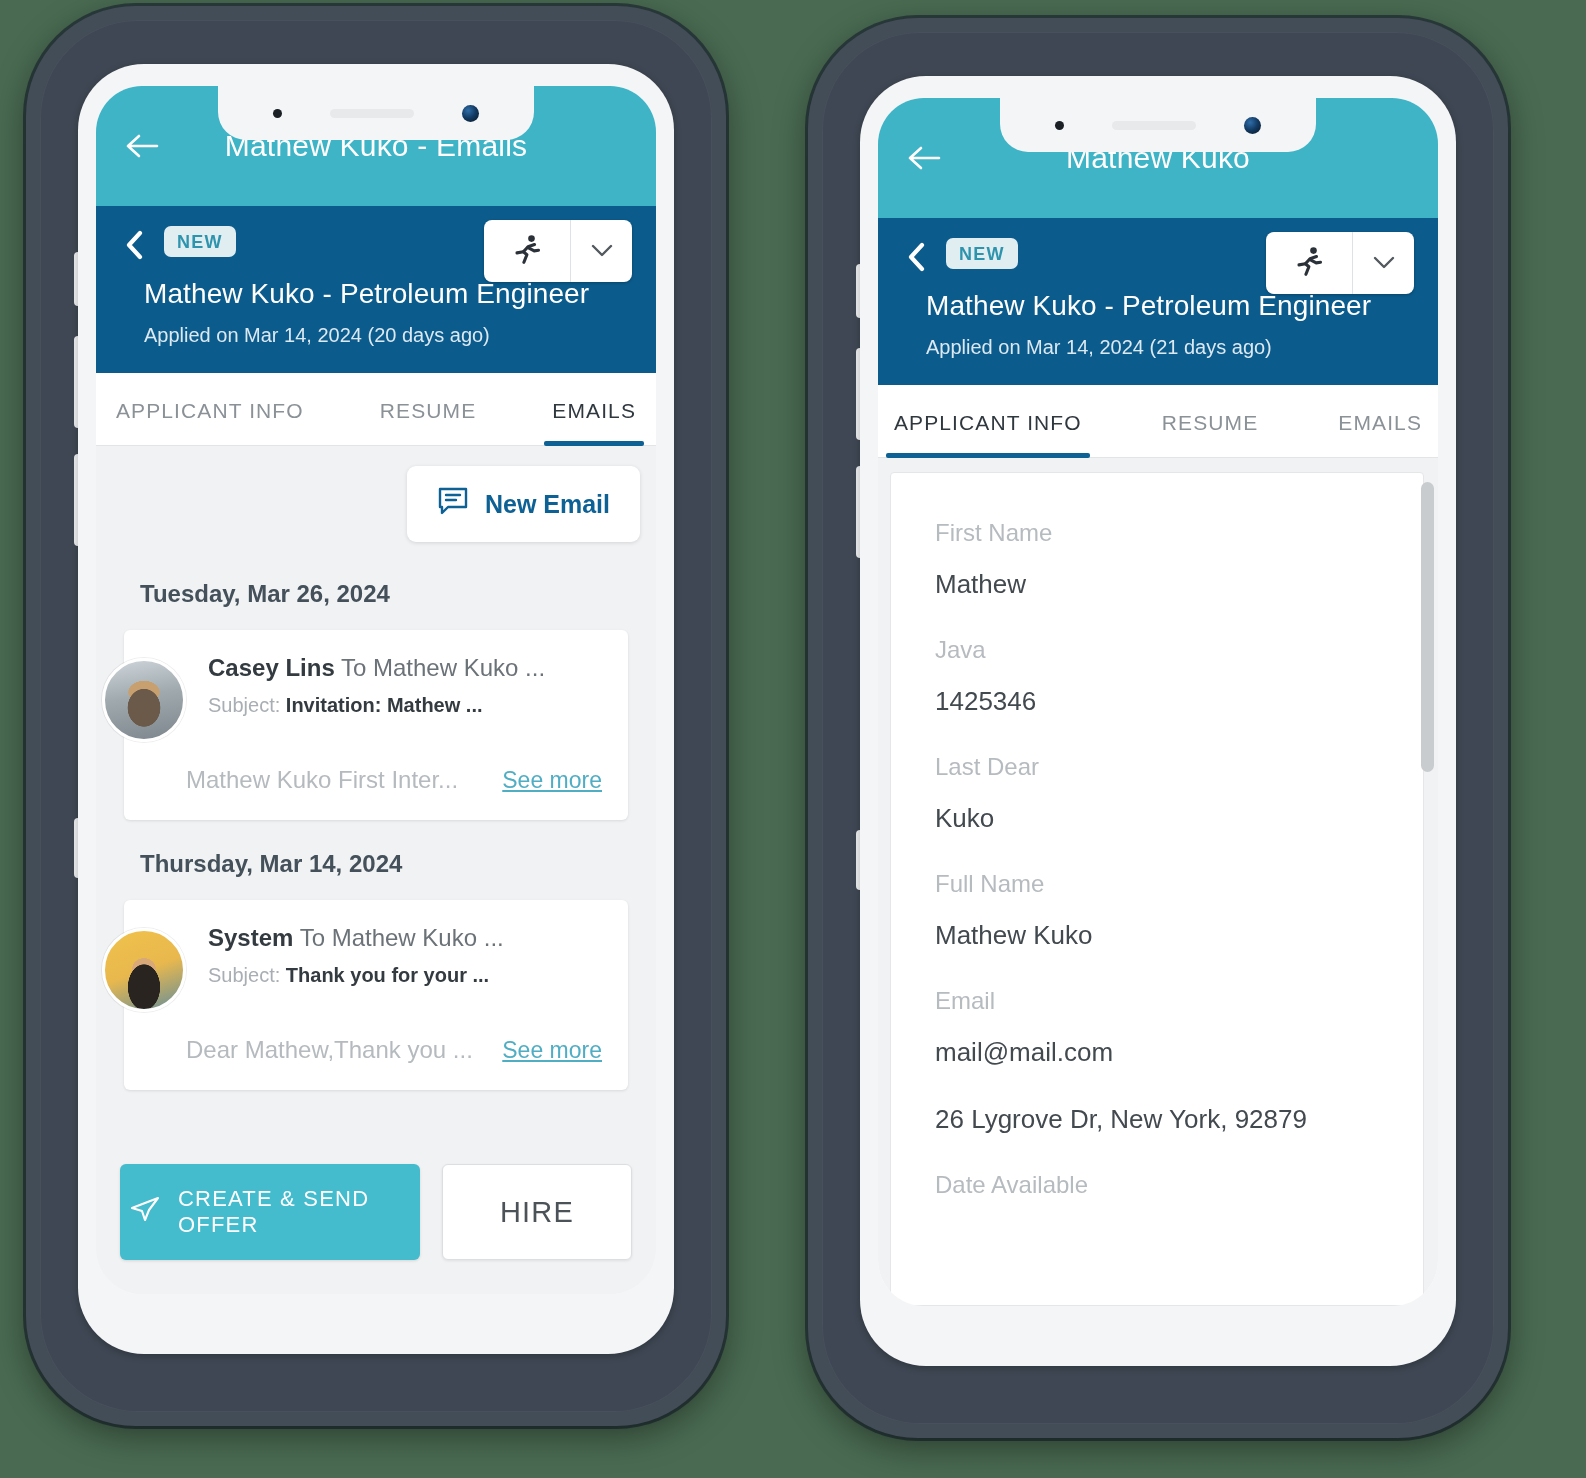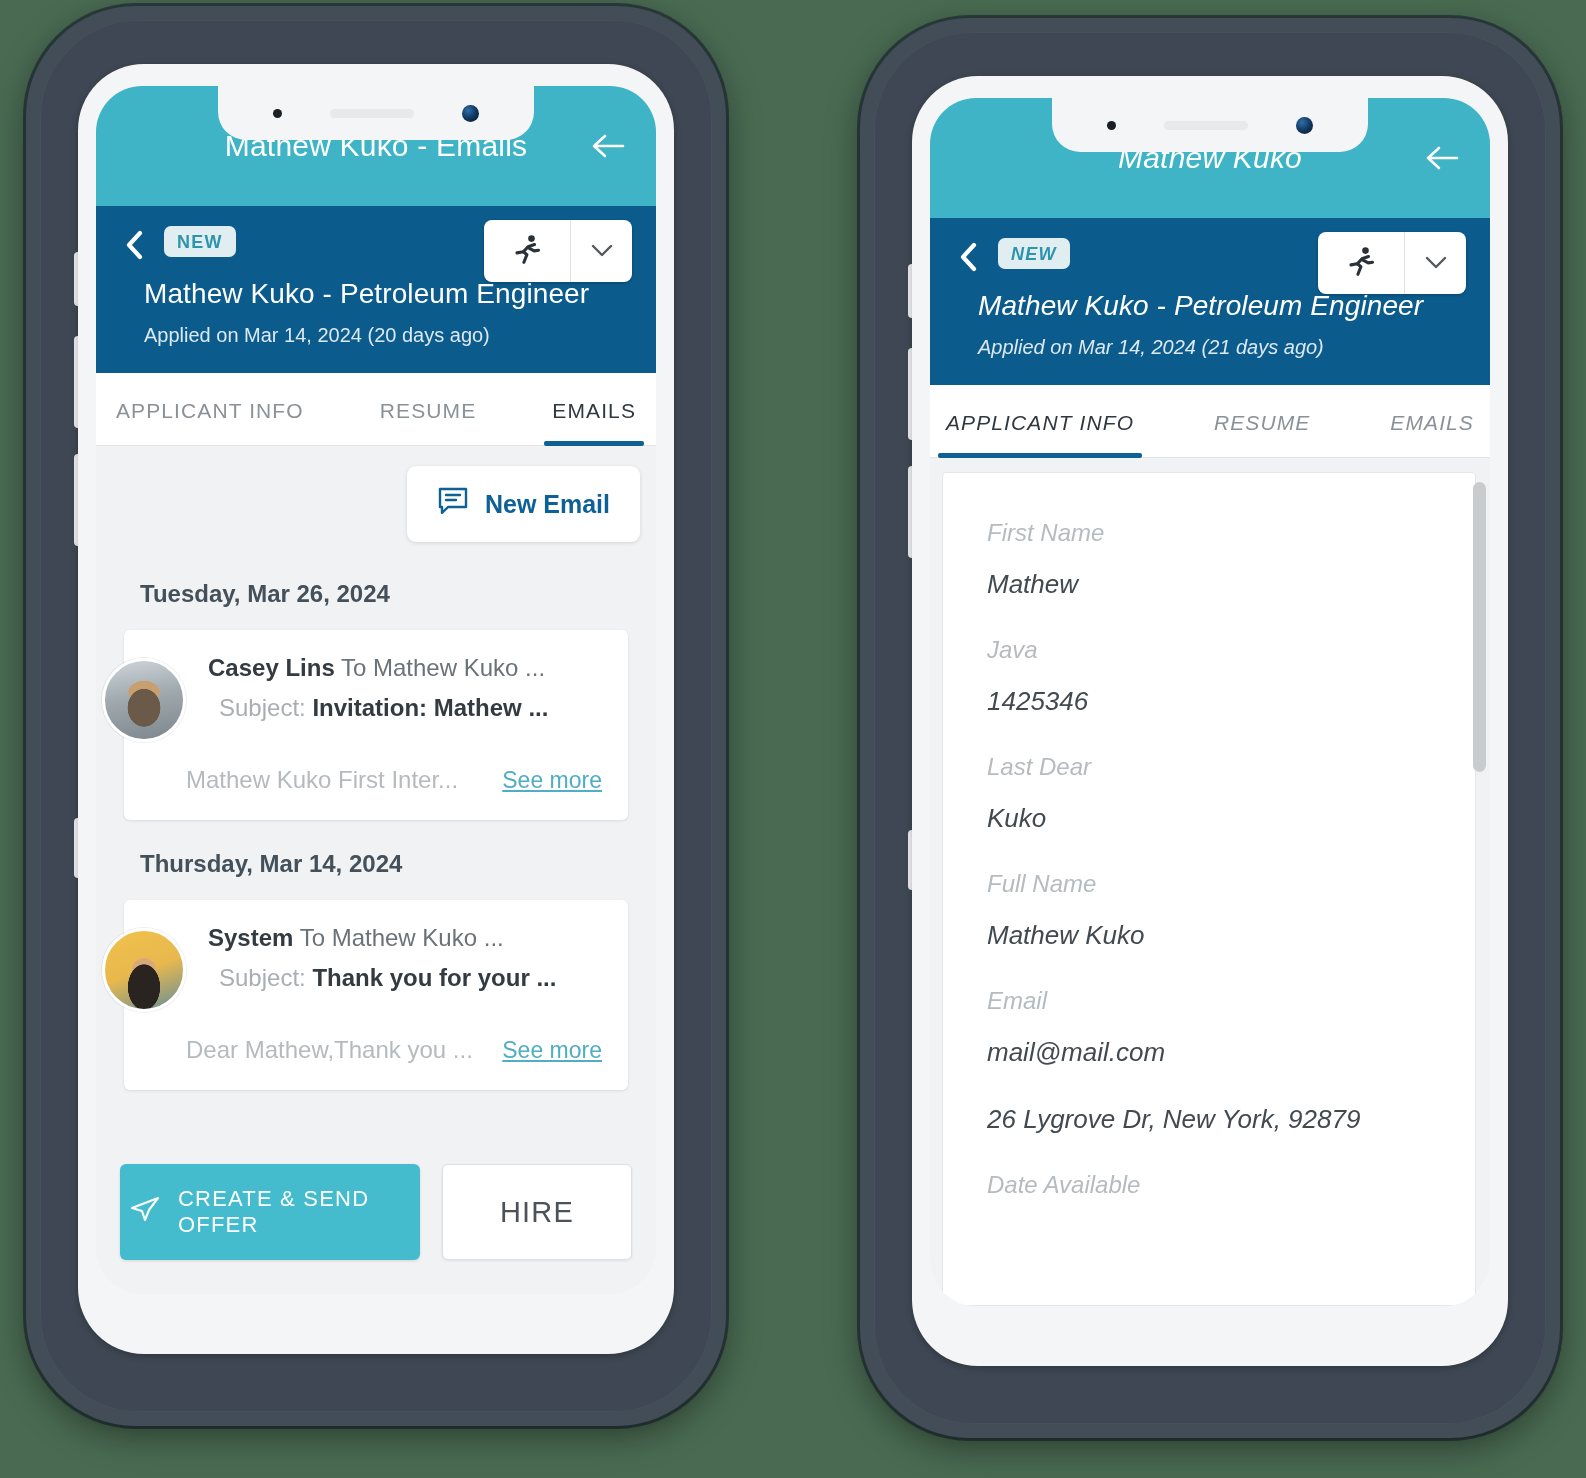--- a/index.html
+++ b/index.html
@@ -17,21 +17,21 @@
 
   
   .phone {
     position: absolute;
     width: 700px; height: 1420px;
     border-radius: 110px;
     background: #434d58;
     box-shadow: 0 10px 34px rgba(0,0,0,.42), 0 0 0 3px rgba(20,25,45,.55);
   }
   .phone.left  { left: 26px;  top: 6px; }
-  .phone.right { left: 860px; top: 18px; font-style: italic; }
+  .phone.right { left: 808px; top: 18px; }
 
   .bezel-inner {
     position: absolute; inset: 14px;
     border-radius: 98px;
     background: #3e4753;
     box-shadow: inset 0 0 0 1px rgba(255,255,255,.05);
   }
   .frame-white {
     position: absolute; inset: 58px 52px 72px 52px;
     border-radius: 66px;
@@ -72,21 +72,20 @@
     background: radial-gradient(circle at 36% 32%, #2f6ea8 0%, #123a63 48%, #0a1320 100%);
   }
 
   
   .appbar {
     background: #3eb4c6;
     height: 120px;
     display: flex; align-items: center;
     padding: 0 24px;
     position: relative;
-    justify-content: flex-end;
   }
   .appbar .back {
     width: 46px; height: 46px;
     display: flex; align-items: center; justify-content: center;
     color: #fff;
     flex-shrink: 0;
   }
   .appbar .title {
     position: absolute; left: 0; right: 0;
     text-align: center;
@@ -218,21 +217,21 @@
   }
   .avatar.a2 {
     background:
       radial-gradient(ellipse 24px 34px at 50% 72%, #2a2420 0%, #2a2420 66%, transparent 68%),
       radial-gradient(ellipse 16px 14px at 50% 48%, #d8a878 0%, #d8a878 72%, transparent 74%),
       linear-gradient(160deg, #f0c24a 0%, #e8b84e 50%, #4c86a8 110%);
   }
   .email-lines { flex: 1; min-width: 0; }
   .el-from { font-size: 24px; color: #6b7278; white-space: nowrap; overflow: hidden; }
   .el-from b { color: #333b41; margin-top: 32px; }
-  .el-subject { font-size: 24px; color: #a8aeb3; margin-top: 12px; white-space: nowrap; overflow: hidden; margin-left: 11px; }
+  .el-subject { font-size: 20px; color: #a8aeb3; margin-top: 12px; white-space: nowrap; overflow: hidden; }
   .el-subject b { color: #333b41; }
   .email-foot {
     display: flex; align-items: baseline; justify-content: space-between;
     margin-top: 24px; padding-left: 36px;
   }
   .el-preview { font-size: 24px; color: #b5babe; white-space: nowrap; overflow: hidden; }
   .see-more {
     font-size: 23px; color: #4fadc4;
     text-decoration: underline;
     flex-shrink: 0; margin-left: 14px;

